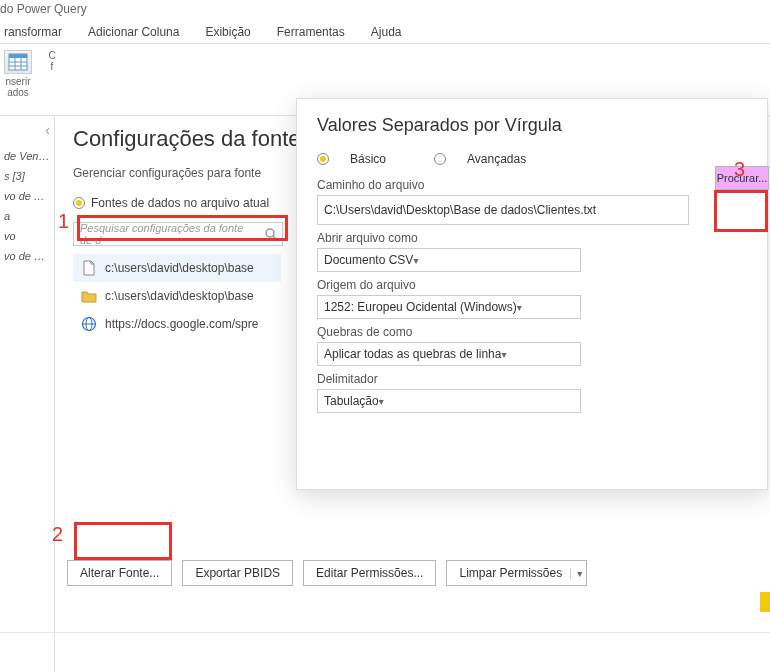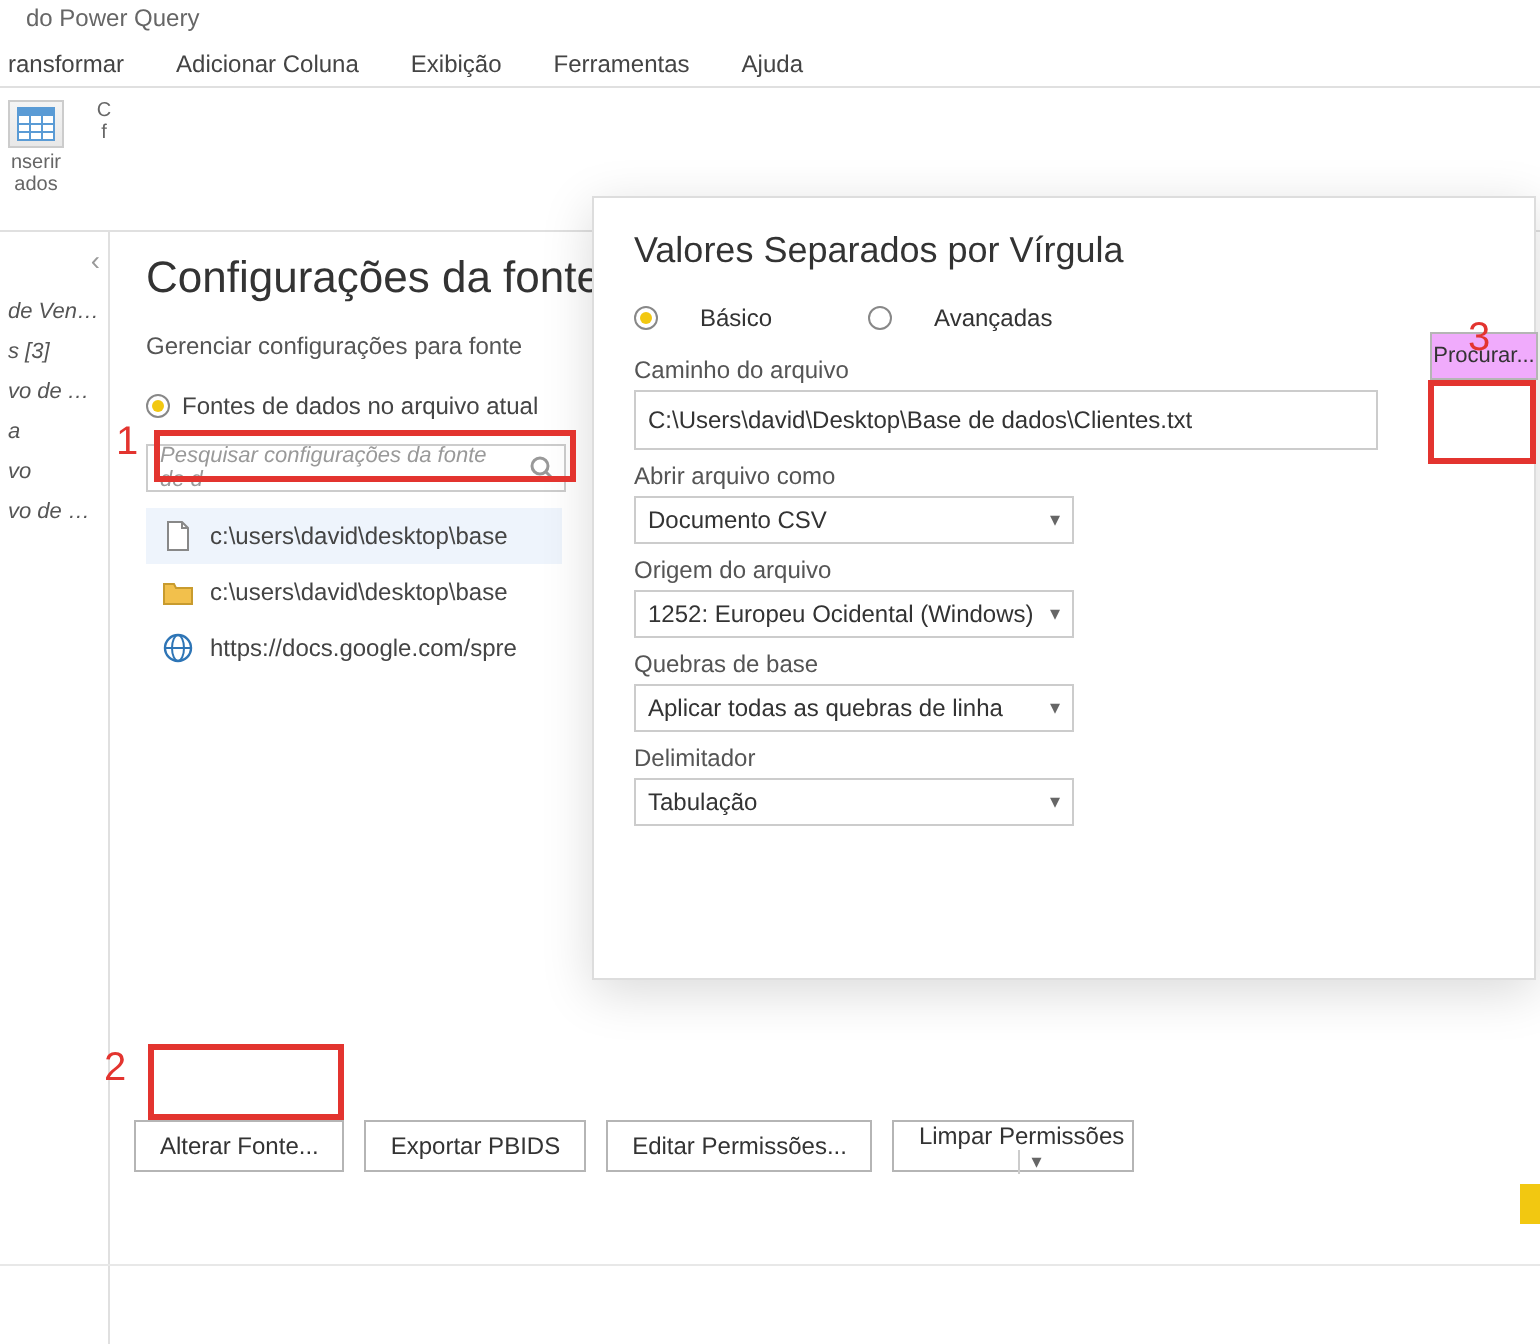--- a/index.html
+++ b/index.html
@@ -1,18 +1,18 @@
 <!DOCTYPE html>
 <html><head>
 <meta charset="utf-8">
 <style>
 * { box-sizing: border-box; margin: 0; padding: 0; font-family: "Segoe UI", Tahoma, sans-serif; }
 body { width: 770px; height: 672px; background: #fff; overflow: hidden; position: relative; font-size: 12px; color: #333; }
 
-.titlebar { height: 20px; padding: 2px 13px; color: #666; font-size: 12px; }
+.titlebar { height: 20px; padding: 2px 0; color: #666; font-size: 12px; }
 .menubar { height: 24px; border-bottom: 1px solid #e0e0e0; display: flex; align-items: center; padding-left: 4px; gap: 26px; color: #444; font-size: 12px; }
 .menubar span { cursor: default; }
 
 .ribbon { height: 72px; border-bottom: 1px solid #e0e0e0; display: flex; }
 .rib-left { width: 70px; padding: 6px 2px 2px; display: flex; gap: 2px; }
 .rib-btn { width: 34px; text-align: center; font-size: 10px; color: #666; }
 .rib-icon { width: 28px; height: 24px; margin: 0 auto 2px; background: linear-gradient(#f4f4f4,#e8e8e8); border: 1px solid #ccc; display:flex; align-items:center; justify-content:center;}
 .rib-icon svg { width:20px; height:18px; }
 
 .body-row { display: flex; height: calc(100% - 116px); }
@@ -30,32 +30,32 @@
 .searchbox { margin-left: 6px; width: 210px; height: 24px; border: 1px solid #ccc; padding: 2px 24px 2px 6px; color:#999; font-style: italic; font-size: 11px; position: relative; display:flex; align-items:center;}
 .searchbox .mag { position:absolute; right:4px; top:4px; color:#999; }
 
 .ds-list { margin: 8px 0 0 6px; }
 .ds-item { display:flex; align-items:center; gap:8px; padding:6px 8px; font-size:12px; color:#444; width:208px; }
 .ds-item.sel { background:#eef4fc; }
 .ds-item .ico { width:16px; height:16px; display:flex; align-items:center; justify-content:center; }
 
 .buttons-row { position:absolute; left: 12px; bottom: 86px; display:flex; gap:10px; }
 .btn { height:26px; padding: 0 12px; border:1px solid #b5b5b5; background:#fff; font-size:12px; color:#333; display:flex; align-items:center; cursor:default;}
-.btn.split { padding-right: 4px; flex-direction: column; }
+.btn.split { padding-right: 4px; }
 .btn.split .caret { border-left:1px solid #ccc; margin-left:8px; padding-left:6px; font-size:10px; color:#666;}
 
 .yellow-tab { position:absolute; right:0; bottom:60px; width:10px; height:20px; background:#f2c811; }
 
 
 .dialog { position:absolute; left:296px; top:98px; width:472px; height:392px; background:#fff; border:1px solid #ddd; box-shadow: 0 6px 24px rgba(0,0,0,0.15); padding:16px 20px; }
 .dialog h2 { font-size:18px; font-weight:400; color:#333; margin-bottom:16px; }
 .dlg-radios { display:flex; gap:21px; align-items:center; margin-bottom:12px; font-size:12px;}
 .field-label { font-size:12px; color:#555; margin:6px 0 3px; }
 .field-input { width:370px; height:24px; border:1px solid #ccc; padding:14px 6px; font-size:12px; color:#333; display:flex; align-items:center;}
-.field-select { width:220px; height:24px; border:1px solid #ccc; padding:2px 6px; font-size:12px; color:#333; display:flex; align-items:center; justify-content:space-between;}
+.field-select { width:264px; height:24px; border:1px solid #ccc; padding:2px 6px; font-size:12px; color:#333; display:flex; align-items:center; }
 .field-select .caret { font-size:10px; color:#666; }
 .dialog .filerow { display:flex; align-items:center; gap:8px; }
 .procurar { height:24px; width:54px; border:1px solid #b5b5b5; background:#f0abfc; font-size:11px; display:flex; align-items:center; justify-content:center; position:absolute; right:-2px; top:67px; overflow:hidden; }
 
 
 .anno { position:absolute; border:3px solid #e3342f; pointer-events:none; }
 .anno-num { position:absolute; color:#e3342f; font-size:20px; font-weight:400; }
 
 .footer { position:absolute; left:0; bottom:0; right:0; height:40px; border-top:1px solid #e8e8e8; }
 </style>
@@ -189,21 +189,21 @@
     <span>Documento CSV</span>
     <span class="caret">▾</span>
   </div>
 
   <div class="field-label">Origem do arquivo</div>
   <div class="field-select">
     <span>1252: Europeu Ocidental (Windows)</span>
     <span class="caret">▾</span>
   </div>
 
-  <div class="field-label">Quebras de base</div>
+  <div class="field-label">Quebras de como</div>
   <div class="field-select">
     <span>Aplicar todas as quebras de linha</span>
     <span class="caret">▾</span>
   </div>
 
   <div class="field-label">Delimitador</div>
   <div class="field-select">
     <span>Tabulação</span>
     <span class="caret">▾</span>
   </div>

